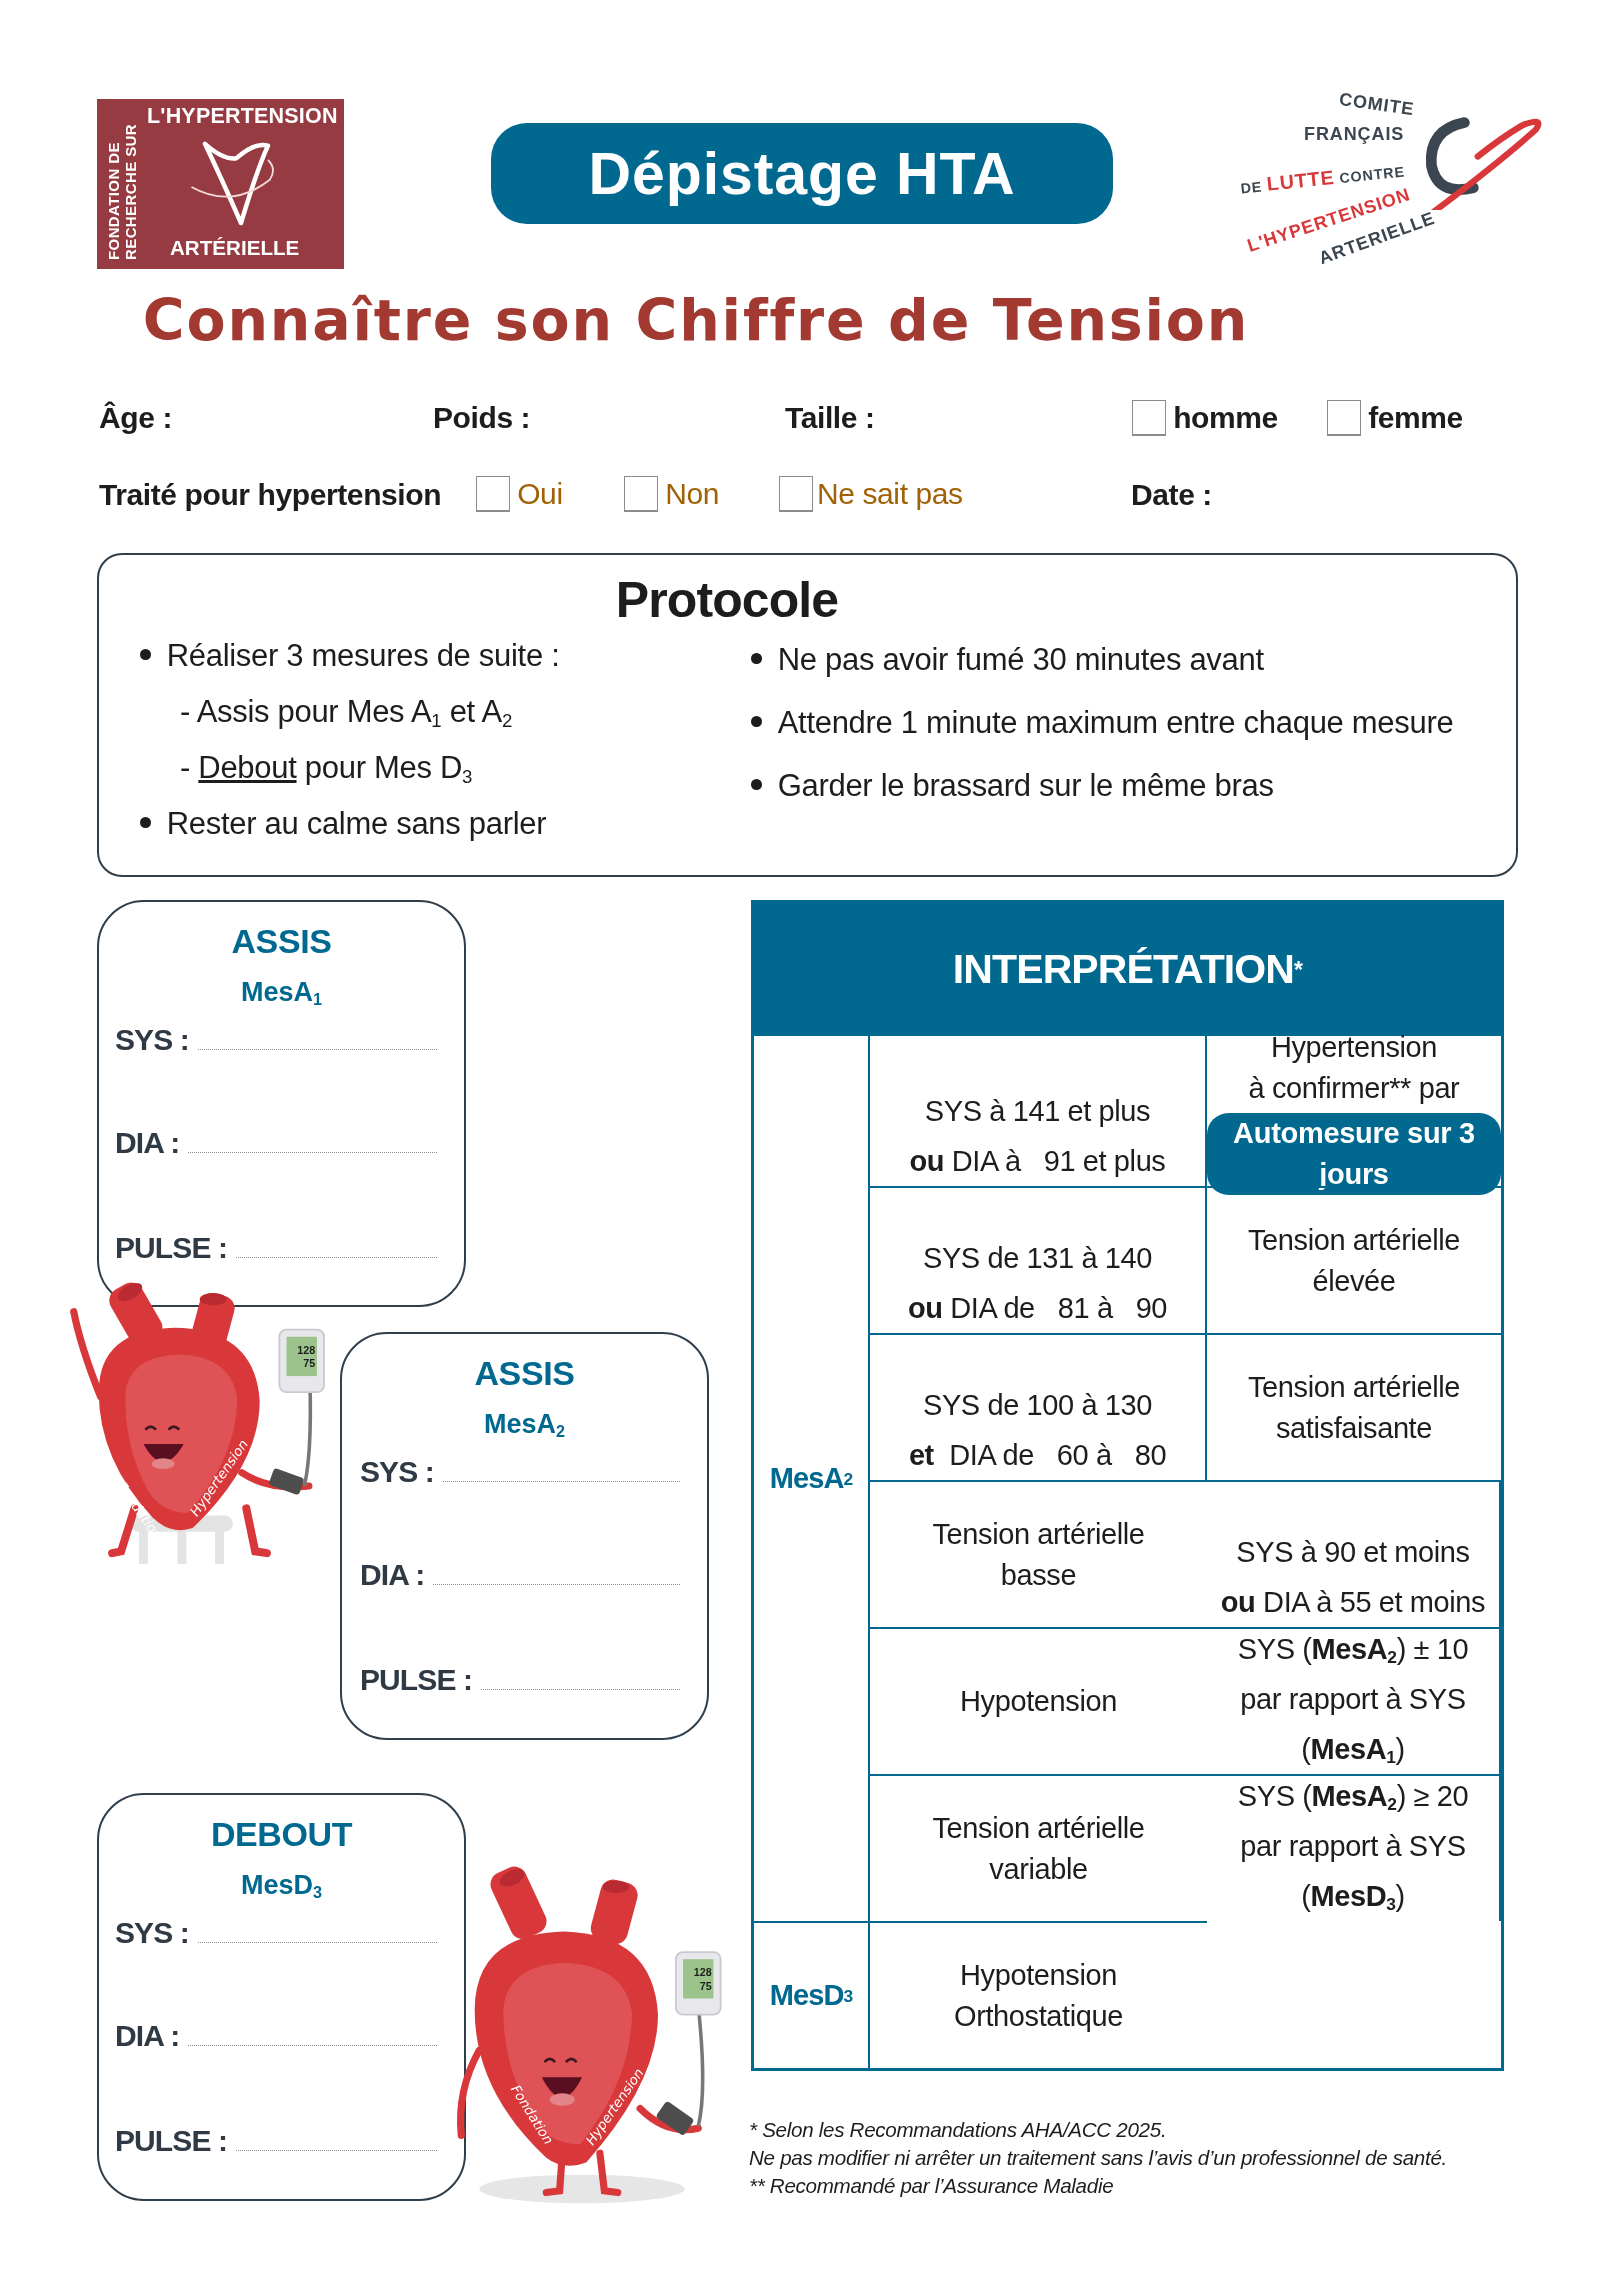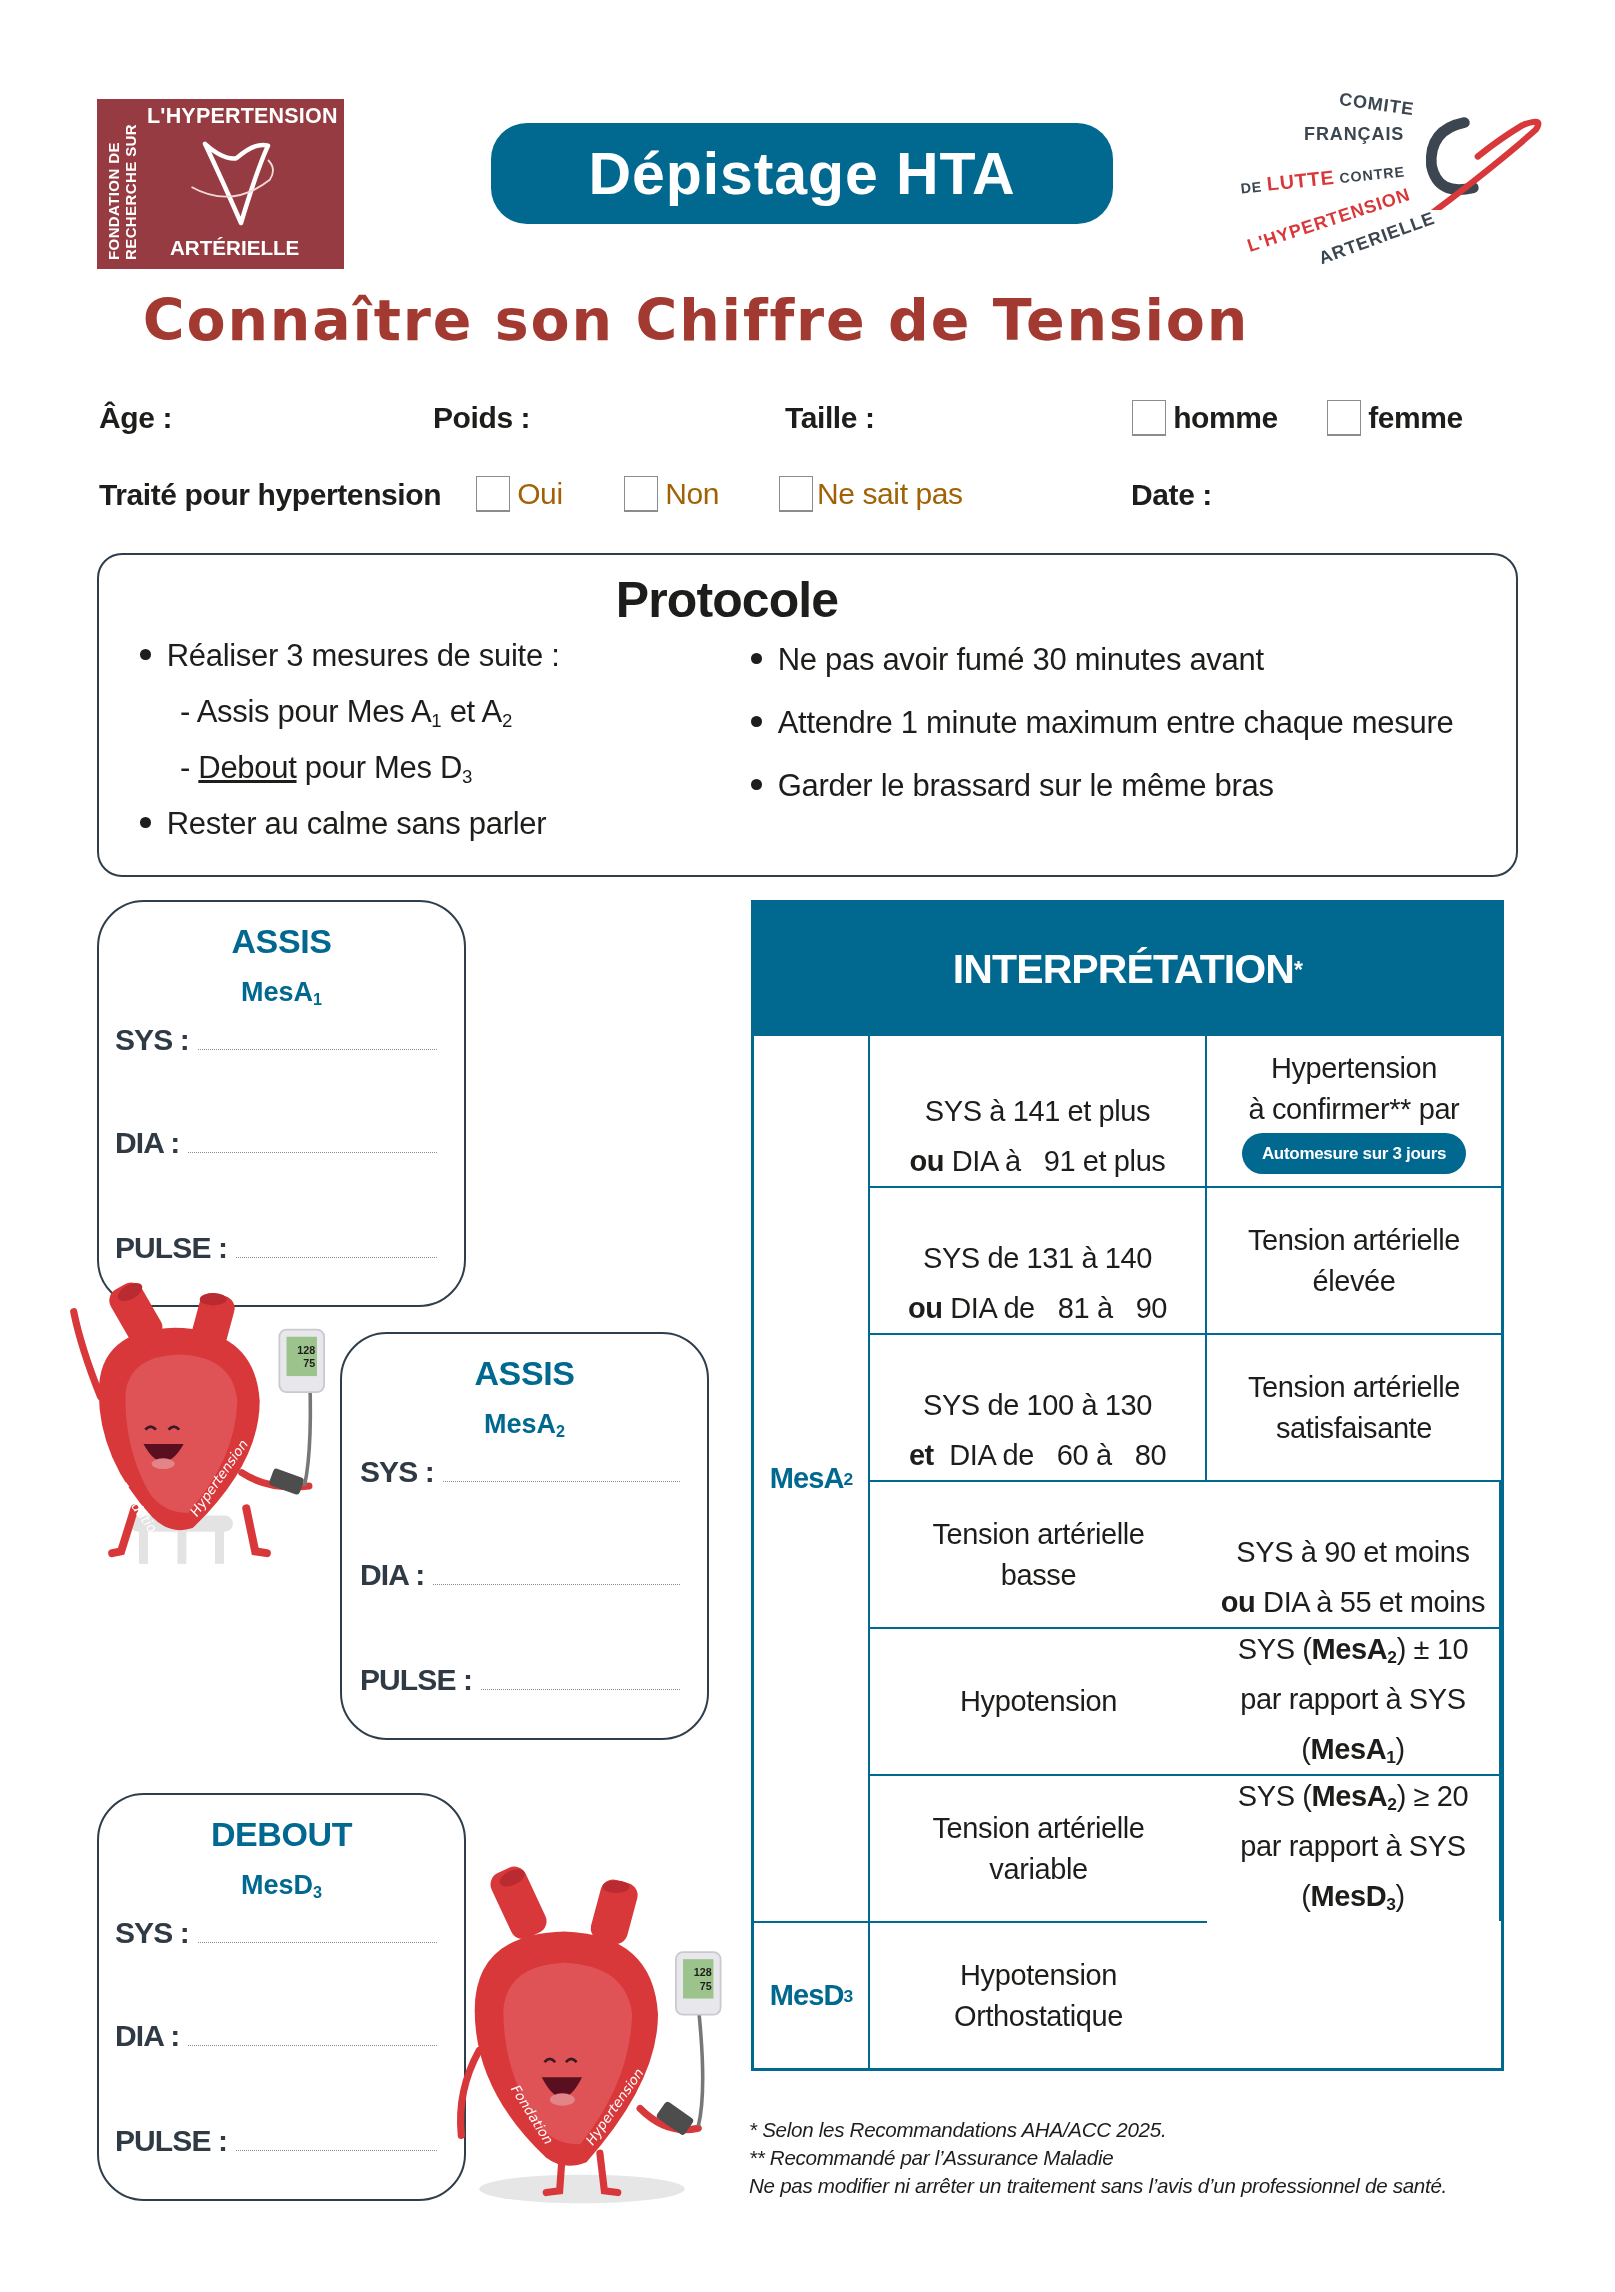--- a/index.html
+++ b/index.html
@@ -61,21 +61,21 @@
   .grp { border-right: 2.7px solid #016890; display: flex; align-items: center; justify-content: center;
     color: #016890; font-weight: bold; font-size: 29px; letter-spacing: -0.9px; }
   .grp.g1 { grid-row: 1 / span 6; }
   .grp.g2 { grid-row: 7; border-top: 2.7px solid #016890; }
   .cell { height: 147px; display: flex; flex-direction: column; align-items: center; justify-content: center;
     font-size: 29px; line-height: 50px; letter-spacing: -0.4px; text-align: center; }
   .cell.crit { border-right: 2.7px solid #016890; justify-content: flex-end; }
   .cell.bt { border-top: 2.7px solid #016890; }
   .cell.first { height: 150px; }
   .b { font-weight: bold; }
-  .badge { background: #016890; color: #fff; font-weight: bold; font-size: 17px; border-radius: 21.5px;
+  .badge { background: #016890; color: #fff; font-weight: bold; font-size: 29px; border-radius: 21.5px;
     padding: 0 19.7px; line-height: 41px; margin-top: 3.6px; letter-spacing: -0.3px; }
   .res { line-height: 41px; }
 
   
   .footnotes { left: 749px; top: 2116px; font-style: italic; font-size: 20.6px; line-height: 28px; color: #1d1d1b; letter-spacing: -0.3px; }
 
   
   .mascot { position: absolute; }
 </style>
 </head>
@@ -347,16 +347,16 @@
     </div>
     <div class="cell bt res">
       <div>Hypotension</div>
       <div>Orthostatique</div>
     </div>
   </div>
 </div>
 
 <div class="abs footnotes">
   <div>* Selon les Recommandations AHA/ACC 2025.</div>
+  <div>Ne pas modifier ni arrêter un traitement sans l’avis d’un professionnel de santé.</div>
   <div>** Recommandé par l’Assurance Maladie</div>
-  <div>Ne pas modifier ni arrêter un traitement sans l’avis d’un professionnel de santé.</div>
 </div>
 
 
 </body></html>

